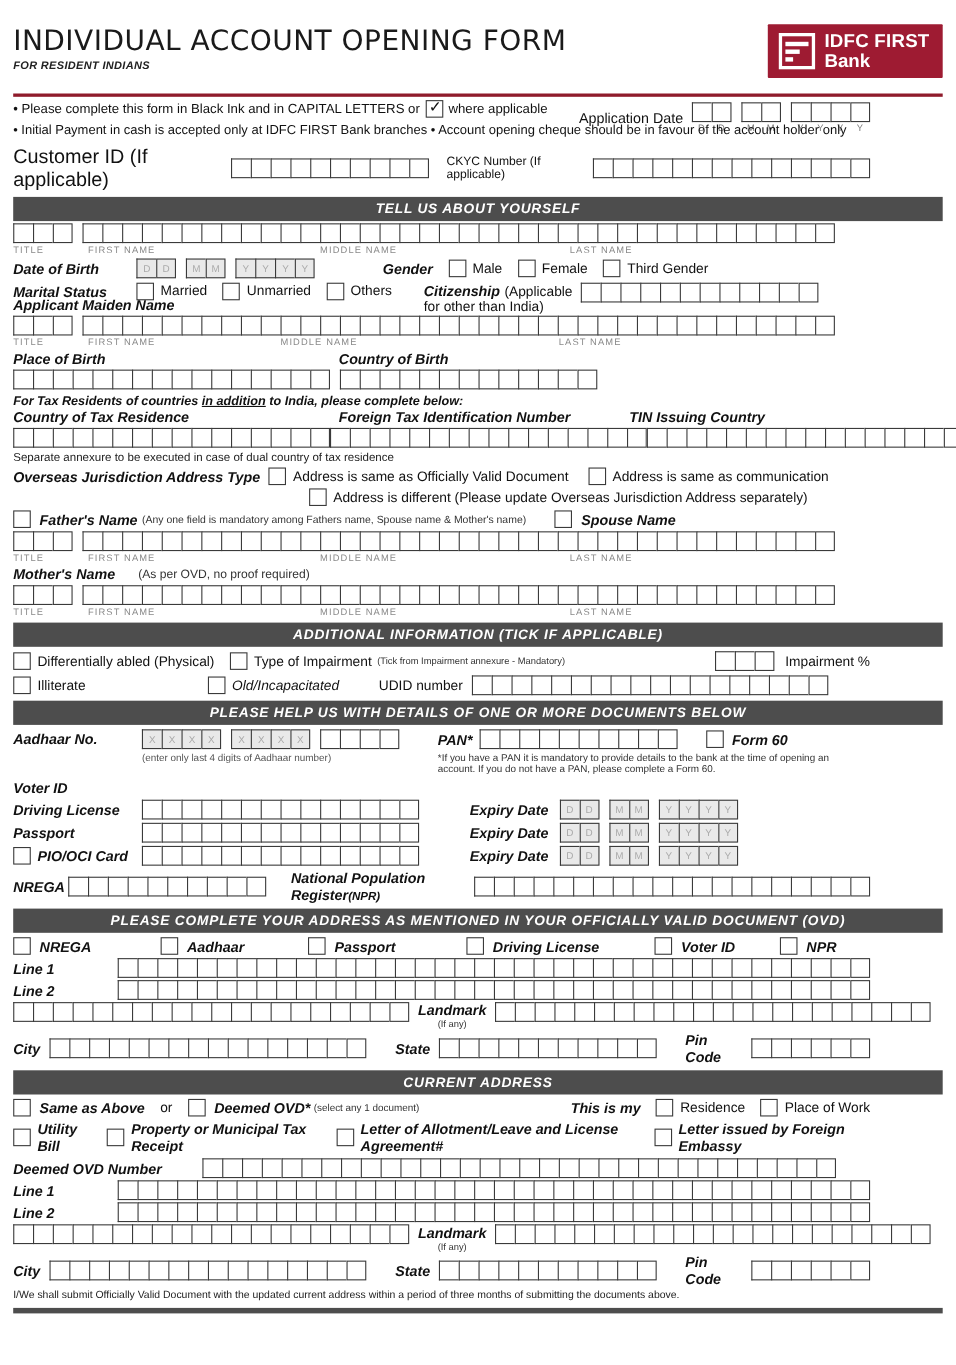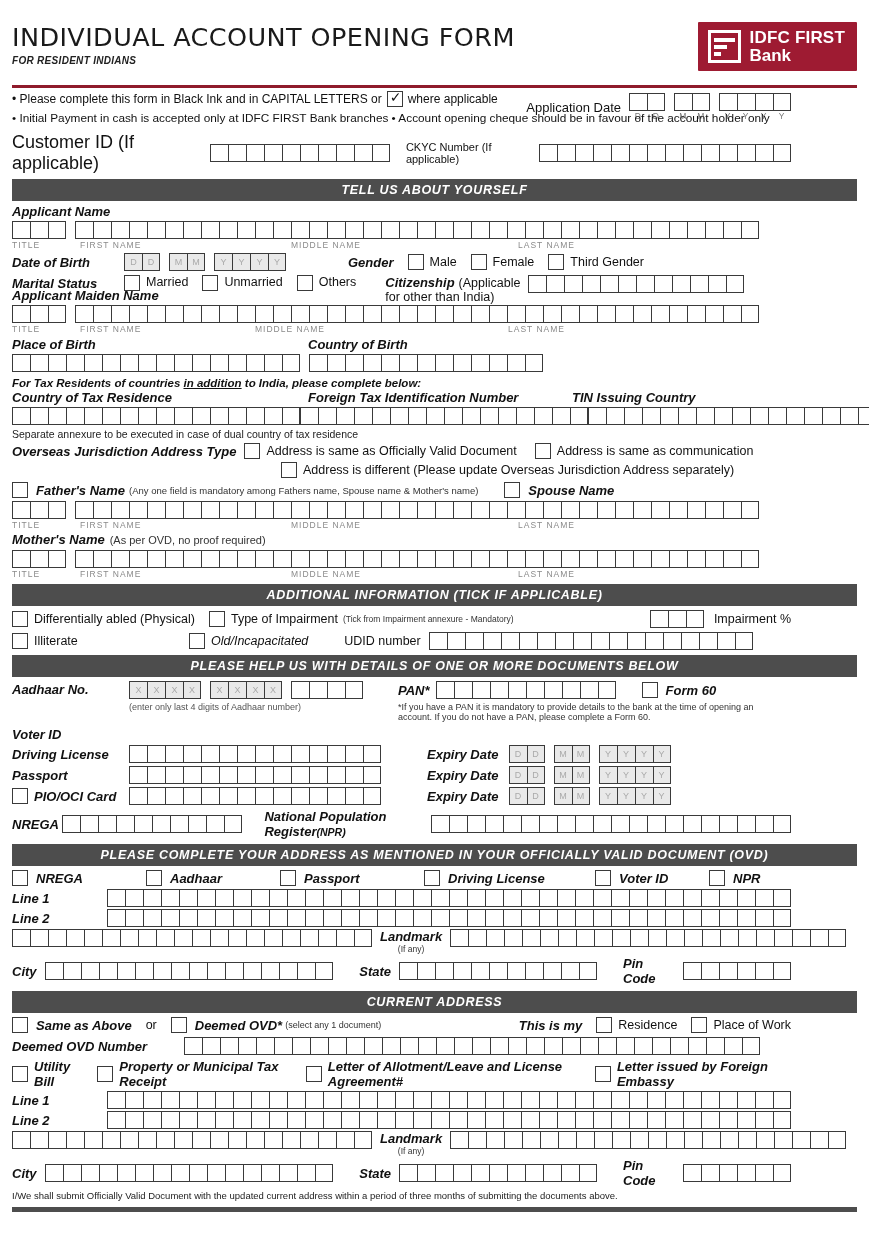--- a/index.html
+++ b/index.html
@@ -181,21 +181,20 @@
           <div class="bx"></div>
           <div class="bx"></div>
           <div class="bx"></div>
       </div>
     </div>
   </div>
 
   <div class="secbar">TELL US ABOUT YOURSELF</div>
 
   <div class="inner">
-    <div class="fieldlabel" style="margin-top:3px;">Applicant Name</div>
 
     <div class="row" style="margin-top:2px;">
       <div class="boxes">
         <div class="bx"></div>
           <div class="bx"></div>
           <div class="bx"></div>
       </div>
       <div class="gap"></div>
       <div class="boxes">
         <div class="bx"></div>
@@ -541,21 +540,21 @@
     </div>
     <div class="subcap">
       <span style="width:68px;">TITLE</span>
       <span style="width:211px;">FIRST NAME</span>
       <span style="width:227px;">MIDDLE NAME</span>
       <span>LAST NAME</span>
     </div>
 
     <div class="row" style="margin-top:2px;">
       <span class="fieldlabel">Mother's Name</span>
-      <span class="note" style="margin-left:5px;font-size:11px;text-align:right;">(As per OVD, no proof required)</span>
+      <span class="note" style="margin-left:21px;font-size:11px;text-align:right;">(As per OVD, no proof required)</span>
     </div>
     <div class="row" style="margin-top:3px;">
       <div class="boxes">
         <div class="bx"></div>
           <div class="bx"></div>
           <div class="bx"></div>
       </div>
       <div class="gap"></div>
       <div class="boxes">
         <div class="bx"></div>
@@ -1074,68 +1073,68 @@
       <span class="fieldlabel" style="margin-left:8px;">Deemed OVD*</span>
       <span class="note" style="margin-left:3px;font-size:9px;">(select any 1 document)</span>
       <span class="fieldlabel" style="margin-left:auto;">This is my</span>
       <span class="ck" style="margin-left:14px;"></span>
       <span class="lbl" style="margin-left:6px;">Residence</span>
       <span class="ck" style="margin-left:14px;"></span>
       <span class="lbl" style="margin-left:6px;">Place of Work</span>
     </div>
 
     <div class="row" style="margin-top:4px;">
-      <span class="fieldlabel" style="width:172px;">Deemed OVD Number</span>
-      <div class="boxes">
-        <div class="bx"></div>
-          <div class="bx"></div>
-          <div class="bx"></div>
-          <div class="bx"></div>
-          <div class="bx"></div>
-          <div class="bx"></div>
-          <div class="bx"></div>
-          <div class="bx"></div>
-        <div class="bx"></div>
-          <div class="bx"></div>
-          <div class="bx"></div>
-          <div class="bx"></div>
-          <div class="bx"></div>
-          <div class="bx"></div>
-          <div class="bx"></div>
-          <div class="bx"></div>
-        <div class="bx"></div>
-          <div class="bx"></div>
-          <div class="bx"></div>
-          <div class="bx"></div>
-          <div class="bx"></div>
-          <div class="bx"></div>
-          <div class="bx"></div>
-          <div class="bx"></div>
-        <div class="bx"></div>
-          <div class="bx"></div>
-          <div class="bx"></div>
-          <div class="bx"></div>
-          <div class="bx"></div>
-          <div class="bx"></div>
-          <div class="bx"></div>
-          <div class="bx"></div>
-      </div>
-    </div>
-
-    <div class="row" style="margin-top:4px;">
       <span class="ck"></span>
       <span class="fieldlabel" style="margin-left:6px;">Utility Bill</span>
       <span class="ck" style="margin-left:14px;"></span>
       <span class="fieldlabel" style="margin-left:6px;">Property or Municipal Tax Receipt</span>
       <span class="ck" style="margin-left:14px;"></span>
       <span class="fieldlabel" style="margin-left:6px;">Letter of Allotment/Leave and License Agreement#</span>
       <span class="ck" style="margin-left:10px;"></span>
       <span class="fieldlabel" style="margin-left:6px;">Letter issued by Foreign Embassy</span>
     </div>
 
+    <div class="row" style="margin-top:4px;">
+      <span class="fieldlabel" style="width:172px;">Deemed OVD Number</span>
+      <div class="boxes">
+        <div class="bx"></div>
+          <div class="bx"></div>
+          <div class="bx"></div>
+          <div class="bx"></div>
+          <div class="bx"></div>
+          <div class="bx"></div>
+          <div class="bx"></div>
+          <div class="bx"></div>
+        <div class="bx"></div>
+          <div class="bx"></div>
+          <div class="bx"></div>
+          <div class="bx"></div>
+          <div class="bx"></div>
+          <div class="bx"></div>
+          <div class="bx"></div>
+          <div class="bx"></div>
+        <div class="bx"></div>
+          <div class="bx"></div>
+          <div class="bx"></div>
+          <div class="bx"></div>
+          <div class="bx"></div>
+          <div class="bx"></div>
+          <div class="bx"></div>
+          <div class="bx"></div>
+        <div class="bx"></div>
+          <div class="bx"></div>
+          <div class="bx"></div>
+          <div class="bx"></div>
+          <div class="bx"></div>
+          <div class="bx"></div>
+          <div class="bx"></div>
+          <div class="bx"></div>
+      </div>
+    </div>
+
     <div class="row" style="margin-top:2px;">
       <span class="fieldlabel" style="width:100px;">Line 1</span>
       <div class="boxes">
         <div class="bx"></div>
           <div class="bx"></div>
           <div class="bx"></div>
           <div class="bx"></div>
           <div class="bx"></div>
           <div class="bx"></div>
           <div class="bx"></div>

